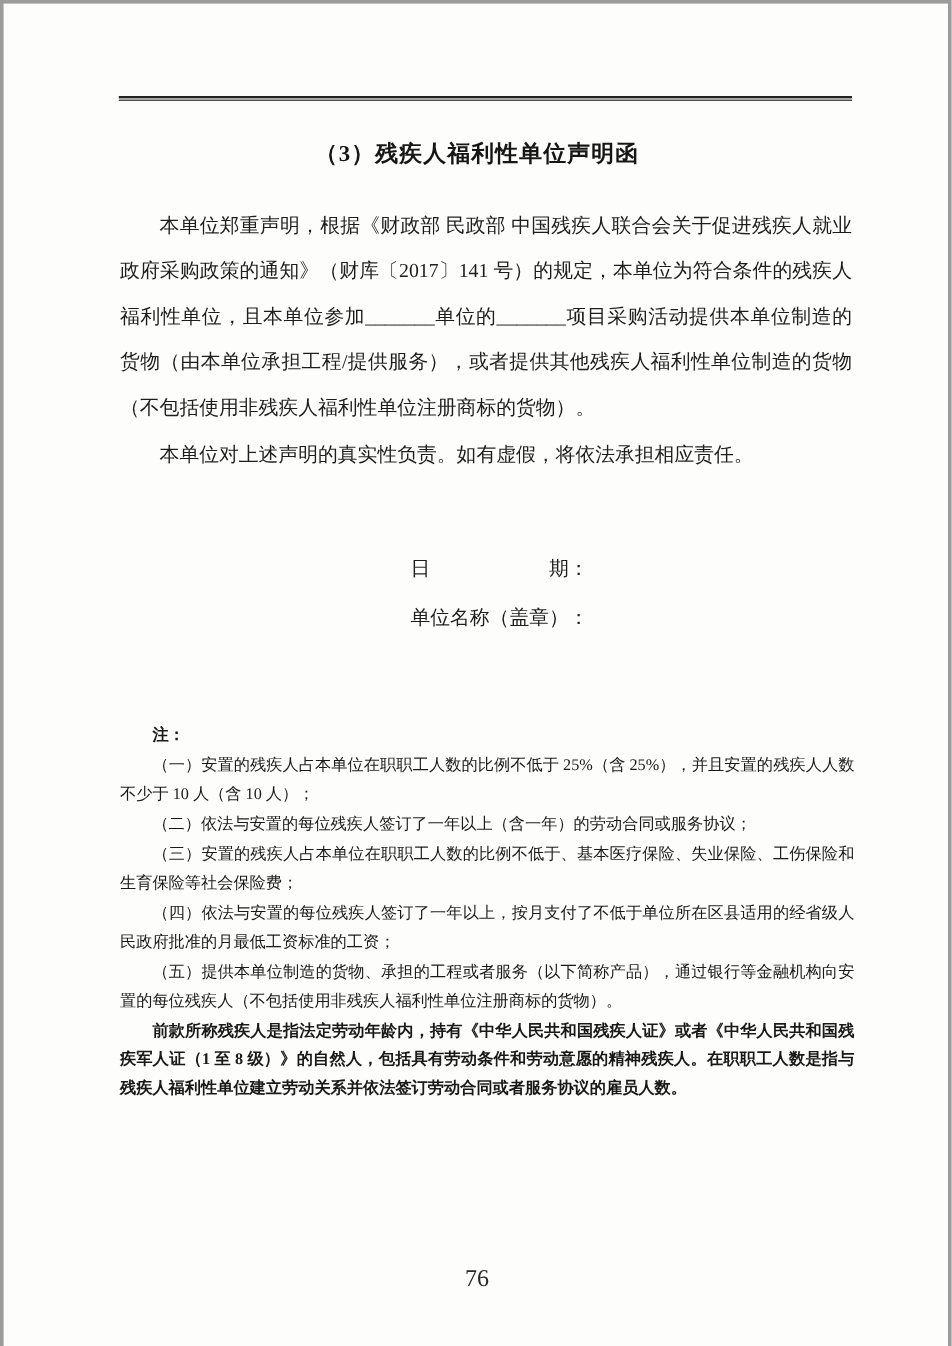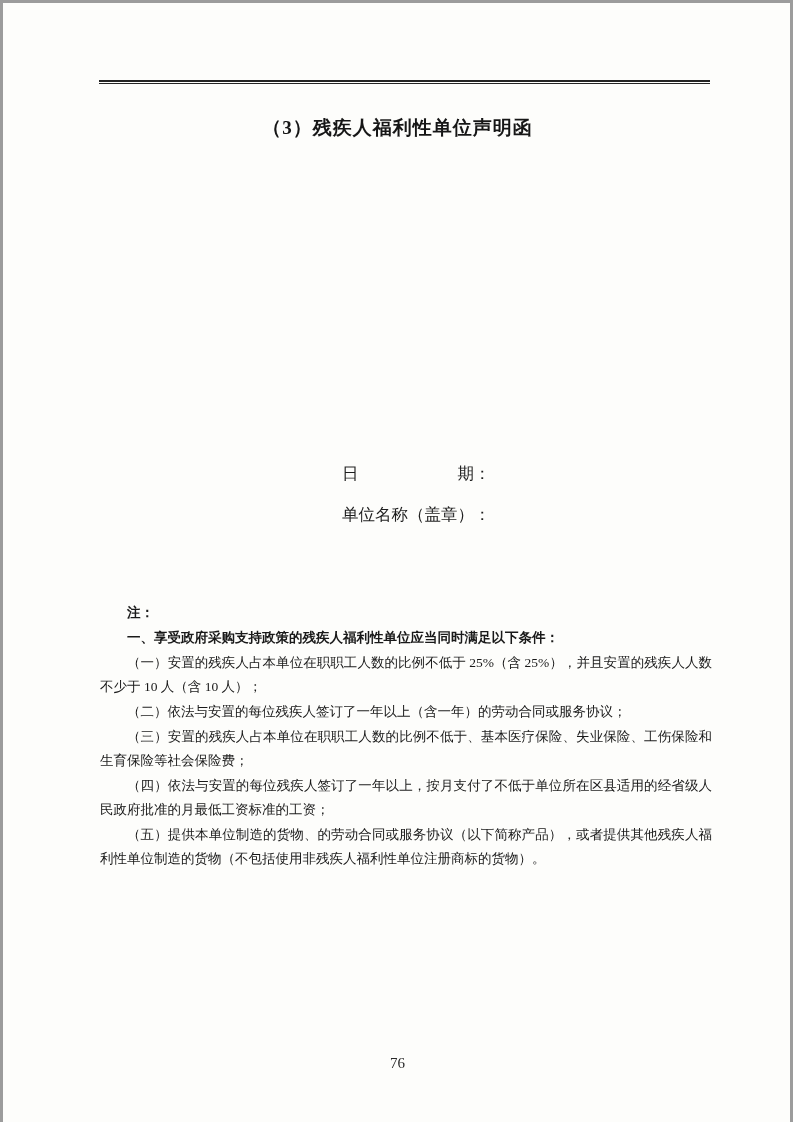--- a/index.html
+++ b/index.html
@@ -62,44 +62,48 @@
     color: #191919;
   }
   .notes-block p { text-indent: 2em; }
   .bold { font-weight: bold; }
   .page-number {
     position: absolute;
     left: 0;
     top: 1051px;
     width: 100%;
     text-align: center;
-    font-size: 15px;
+    font-size: 20px;
     color: #2a2a2a;
   }
 </style>
 </head>
 <body>
 
 <div class="page">
 
   <div class="top-rule"></div>
 
   <h1 class="doc-title">（3）残疾人福利性单位声明函</h1>
 
+  <div class="body-block">
+    <p>本单位郑重声明，根据《财政部 民政部 中国残疾人联合会关于促进残疾人就业政府采购政策的通知》（财库〔2017〕141 号）的规定，本单位为符合条件的残疾人福利性单位，且本单位参加_______单位的_______项目采购活动提供本单位制造的货物（由本单位承担工程/提供服务），或者提供其他残疾人福利性单位制造的货物（不包括使用非残疾人福利性单位注册商标的货物）。</p>
+    <p>本单位对上述声明的真实性负责。如有虚假，将依法承担相应责任。</p>
+  </div>
 
   <div class="sig-block">
     <div>日　　　　　　期：</div>
     <div>单位名称（盖章）：</div>
   </div>
 
   <div class="notes-block">
     <p class="bold">注：</p>
-    <p class="bold">一、享受政府采购支持政策的残疾人福利性单位应当同时满足以下条件：</p>
     <p>（一）安置的残疾人占本单位在职职工人数的比例不低于 25%（含 25%），并且安置的残疾人人数不少于 10 人（含 10 人）；</p>
     <p>（二）依法与安置的每位残疾人签订了一年以上（含一年）的劳动合同或服务协议；</p>
     <p>（三）安置的残疾人占本单位在职职工人数的比例不低于、基本医疗保险、失业保险、工伤保险和生育保险等社会保险费；</p>
     <p>（四）依法与安置的每位残疾人签订了一年以上，按月支付了不低于单位所在区县适用的经省级人民政府批准的月最低工资标准的工资；</p>
-    <p>（五）提供本单位制造的货物、的劳动合同或服务协议（以下简称产品），或者提供其他残疾人福利性单位制造的货物（不包括使用非残疾人福利性单位注册商标的货物）。</p>
+    <p>（五）提供本单位制造的货物、承担的工程或者服务（以下简称产品），通过银行等金融机构向安置的每位残疾人（不包括使用非残疾人福利性单位注册商标的货物）。</p>
+    <p class="bold">前款所称残疾人是指法定劳动年龄内，持有《中华人民共和国残疾人证》或者《中华人民共和国残疾军人证（1 至 8 级）》的自然人，包括具有劳动条件和劳动意愿的精神残疾人。在职职工人数是指与残疾人福利性单位建立劳动关系并依法签订劳动合同或者服务协议的雇员人数。</p>
   </div>
 
   <div class="page-number">76</div>
 
 </div>
 
 </body></html>

